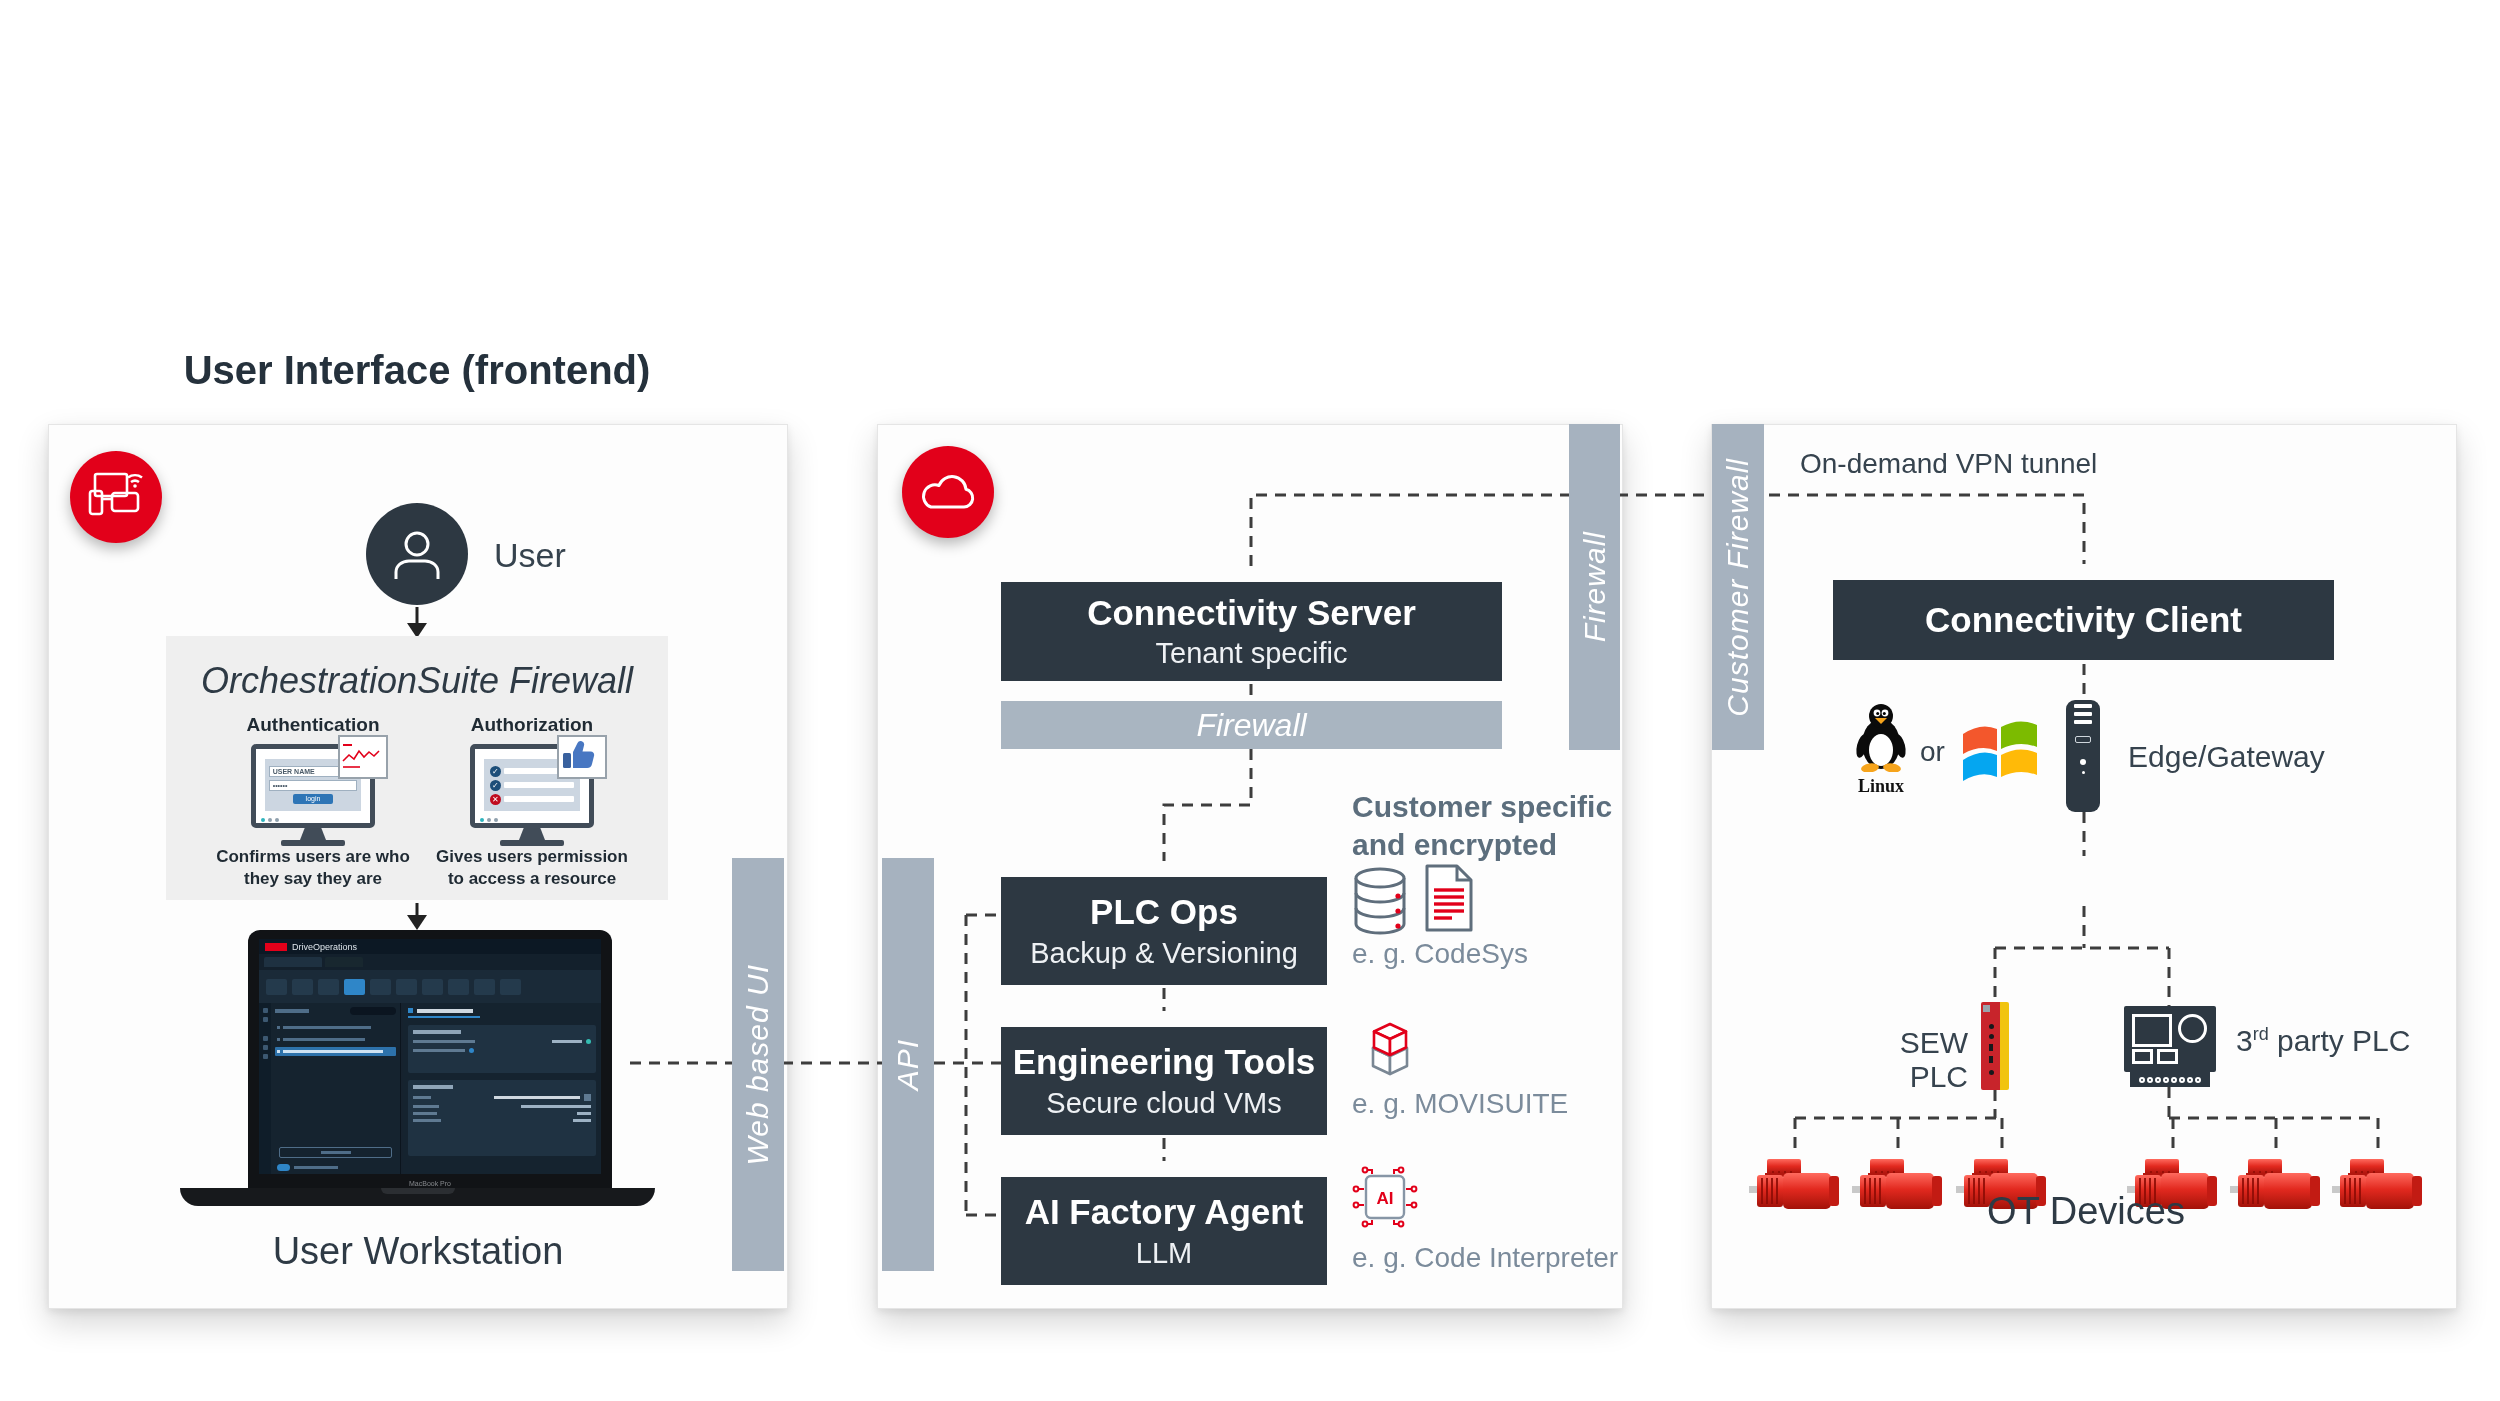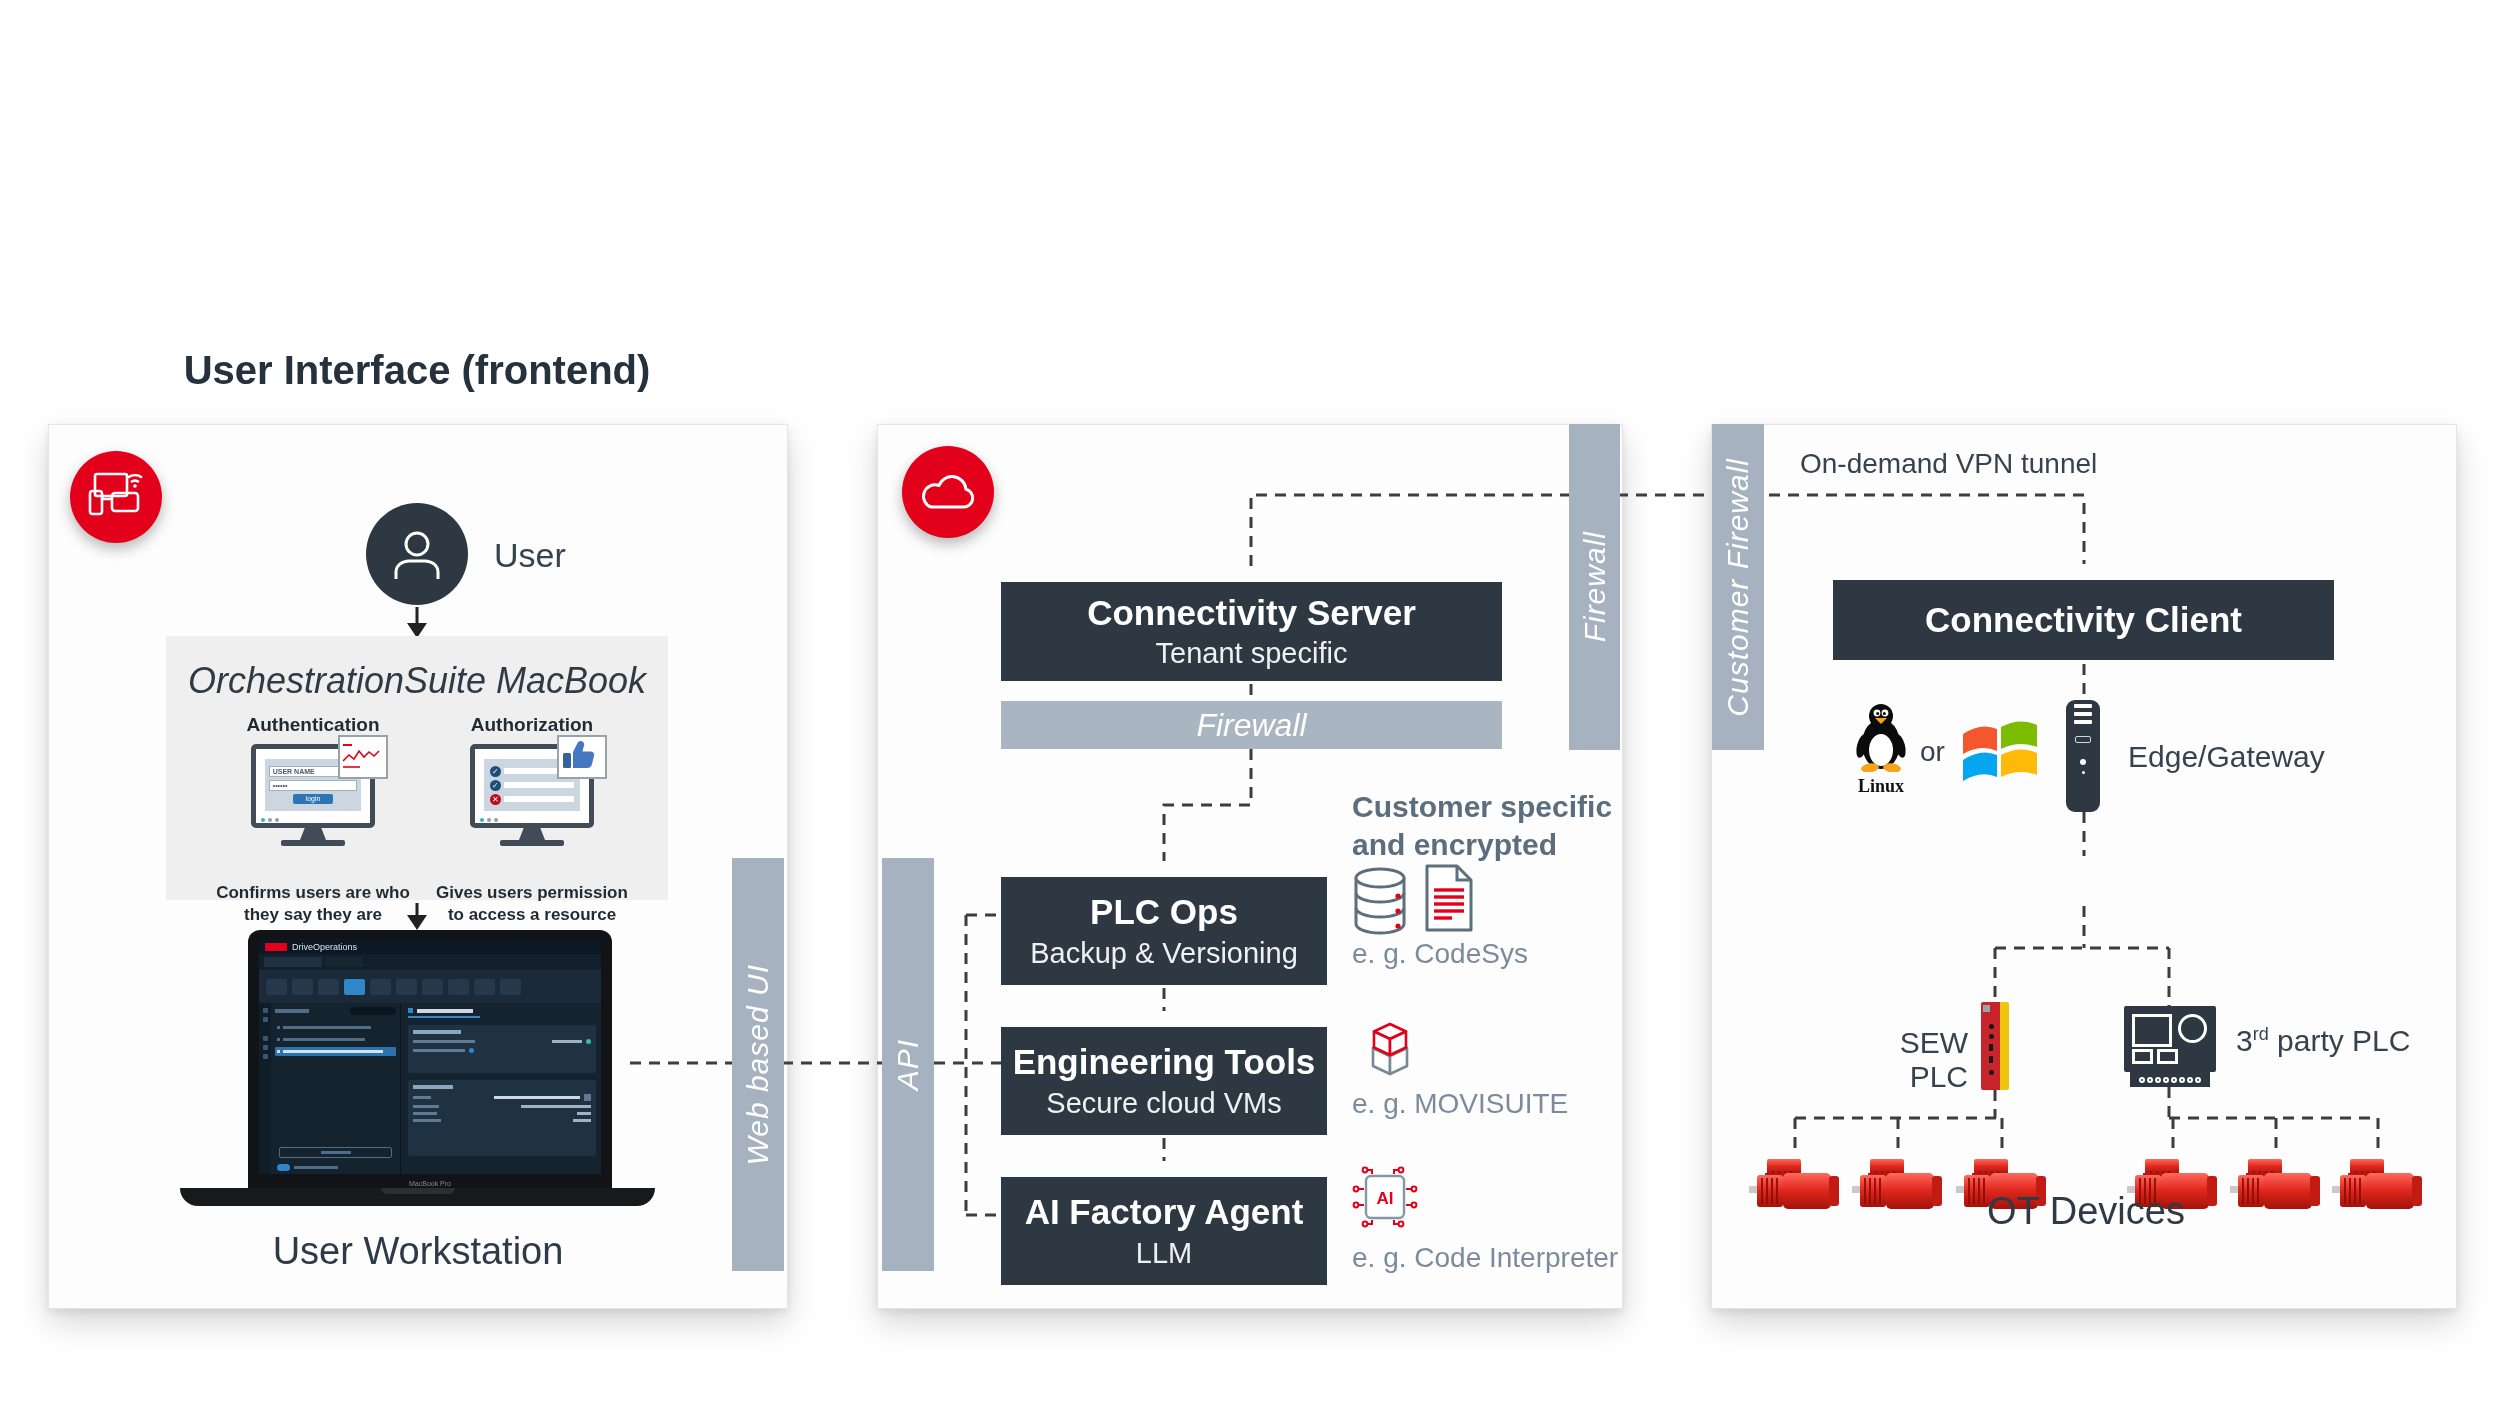--- a/index.html
+++ b/index.html
@@ -41,21 +41,21 @@
   .loginpanel{position:absolute;left:9px;right:9px;top:10px;bottom:12px;background:#ccd6e1;display:flex;
               flex-direction:column;align-items:center;justify-content:center;gap:3px;}
   .lfield{width:84%;background:#fff;border:1px solid #9fb0c0;font-size:7px;line-height:9px;
           padding:0 3px;color:#4a5a68;font-weight:bold;text-align:left;}
   .lbtn{width:42%;background:#2e75b6;color:#fff;font-size:7px;line-height:10px;text-align:center;border-radius:2px;}
   .popup{position:absolute;right:-18px;top:-14px;width:46px;height:40px;background:#fff;border:2px solid #98a2ab;}
   .acl{display:flex;align-items:center;gap:3px;width:88%;}
   .acl .ic{width:11px;height:11px;border-radius:50%;background:#1d4e79;color:#fff;font-size:8px;
            line-height:11px;text-align:center;flex:none;}
   .acl .bar{flex:1;height:6px;background:#fff;border-radius:1px;}
-  .cap{position:absolute;width:220px;text-align:center;font-weight:bold;font-size:17px;color:#1f2a33;line-height:22px;z-index:4;margin-top:36px;}
+  .cap{position:absolute;width:220px;text-align:center;font-weight:bold;font-size:17px;color:#1f2a33;line-height:22px;z-index:4;}
   .arrow{stroke:#222;stroke-width:3;}
 
   
   .lapscreen{position:absolute;left:248px;top:930px;width:364px;height:258px;background:#111316;
              border-radius:12px 12px 0 0;padding:9px 11px 14px;box-sizing:border-box;z-index:4;}
   .appwin{width:100%;height:100%;background:#16222e;position:relative;overflow:hidden;display:flex;flex-direction:column;}
   .lapbrand{position:absolute;left:0;right:0;bottom:1px;text-align:center;font-size:7px;color:#86898d;}
   .lapbase{position:absolute;left:180px;top:1188px;width:475px;height:18px;background:#17191c;
            border-radius:0 0 18px 18px;z-index:4;}
   .lapnotch{position:absolute;left:50%;transform:translateX(-50%);top:0;width:74px;height:6px;
@@ -186,21 +186,21 @@
     <svg width="66" height="66" viewBox="0 0 66 66">
       <g fill="none" stroke="#fff" stroke-width="3">
         <circle cx="33" cy="23" r="11"></circle>
         <path d="M12,58 v-7 a13,11 0 0 1 13,-11 h16 a13,11 0 0 1 13,11 v7"></path>
       </g>
     </svg>
   </div>
   <div class="lbl" style="left:494px;top:536px;font-size:34px;">User</div>
 
   <div class="webbox"></div>
-  <div class="webtitle">OrchestrationSuite MacBook</div>
+  <div class="webtitle">OrchestrationSuite Firewall</div>
 
   <div class="mlabel" style="left:213px;top:714px;">Authentication</div>
   <div class="monitor" style="left:251px;top:744px;">
     <div class="mscreen">
       <div class="loginpanel">
         <div class="lfield">USER NAME</div>
         <div class="lfield">••••••</div>
         <div class="lbtn">login</div>
       </div>
       <div class="mdots">

